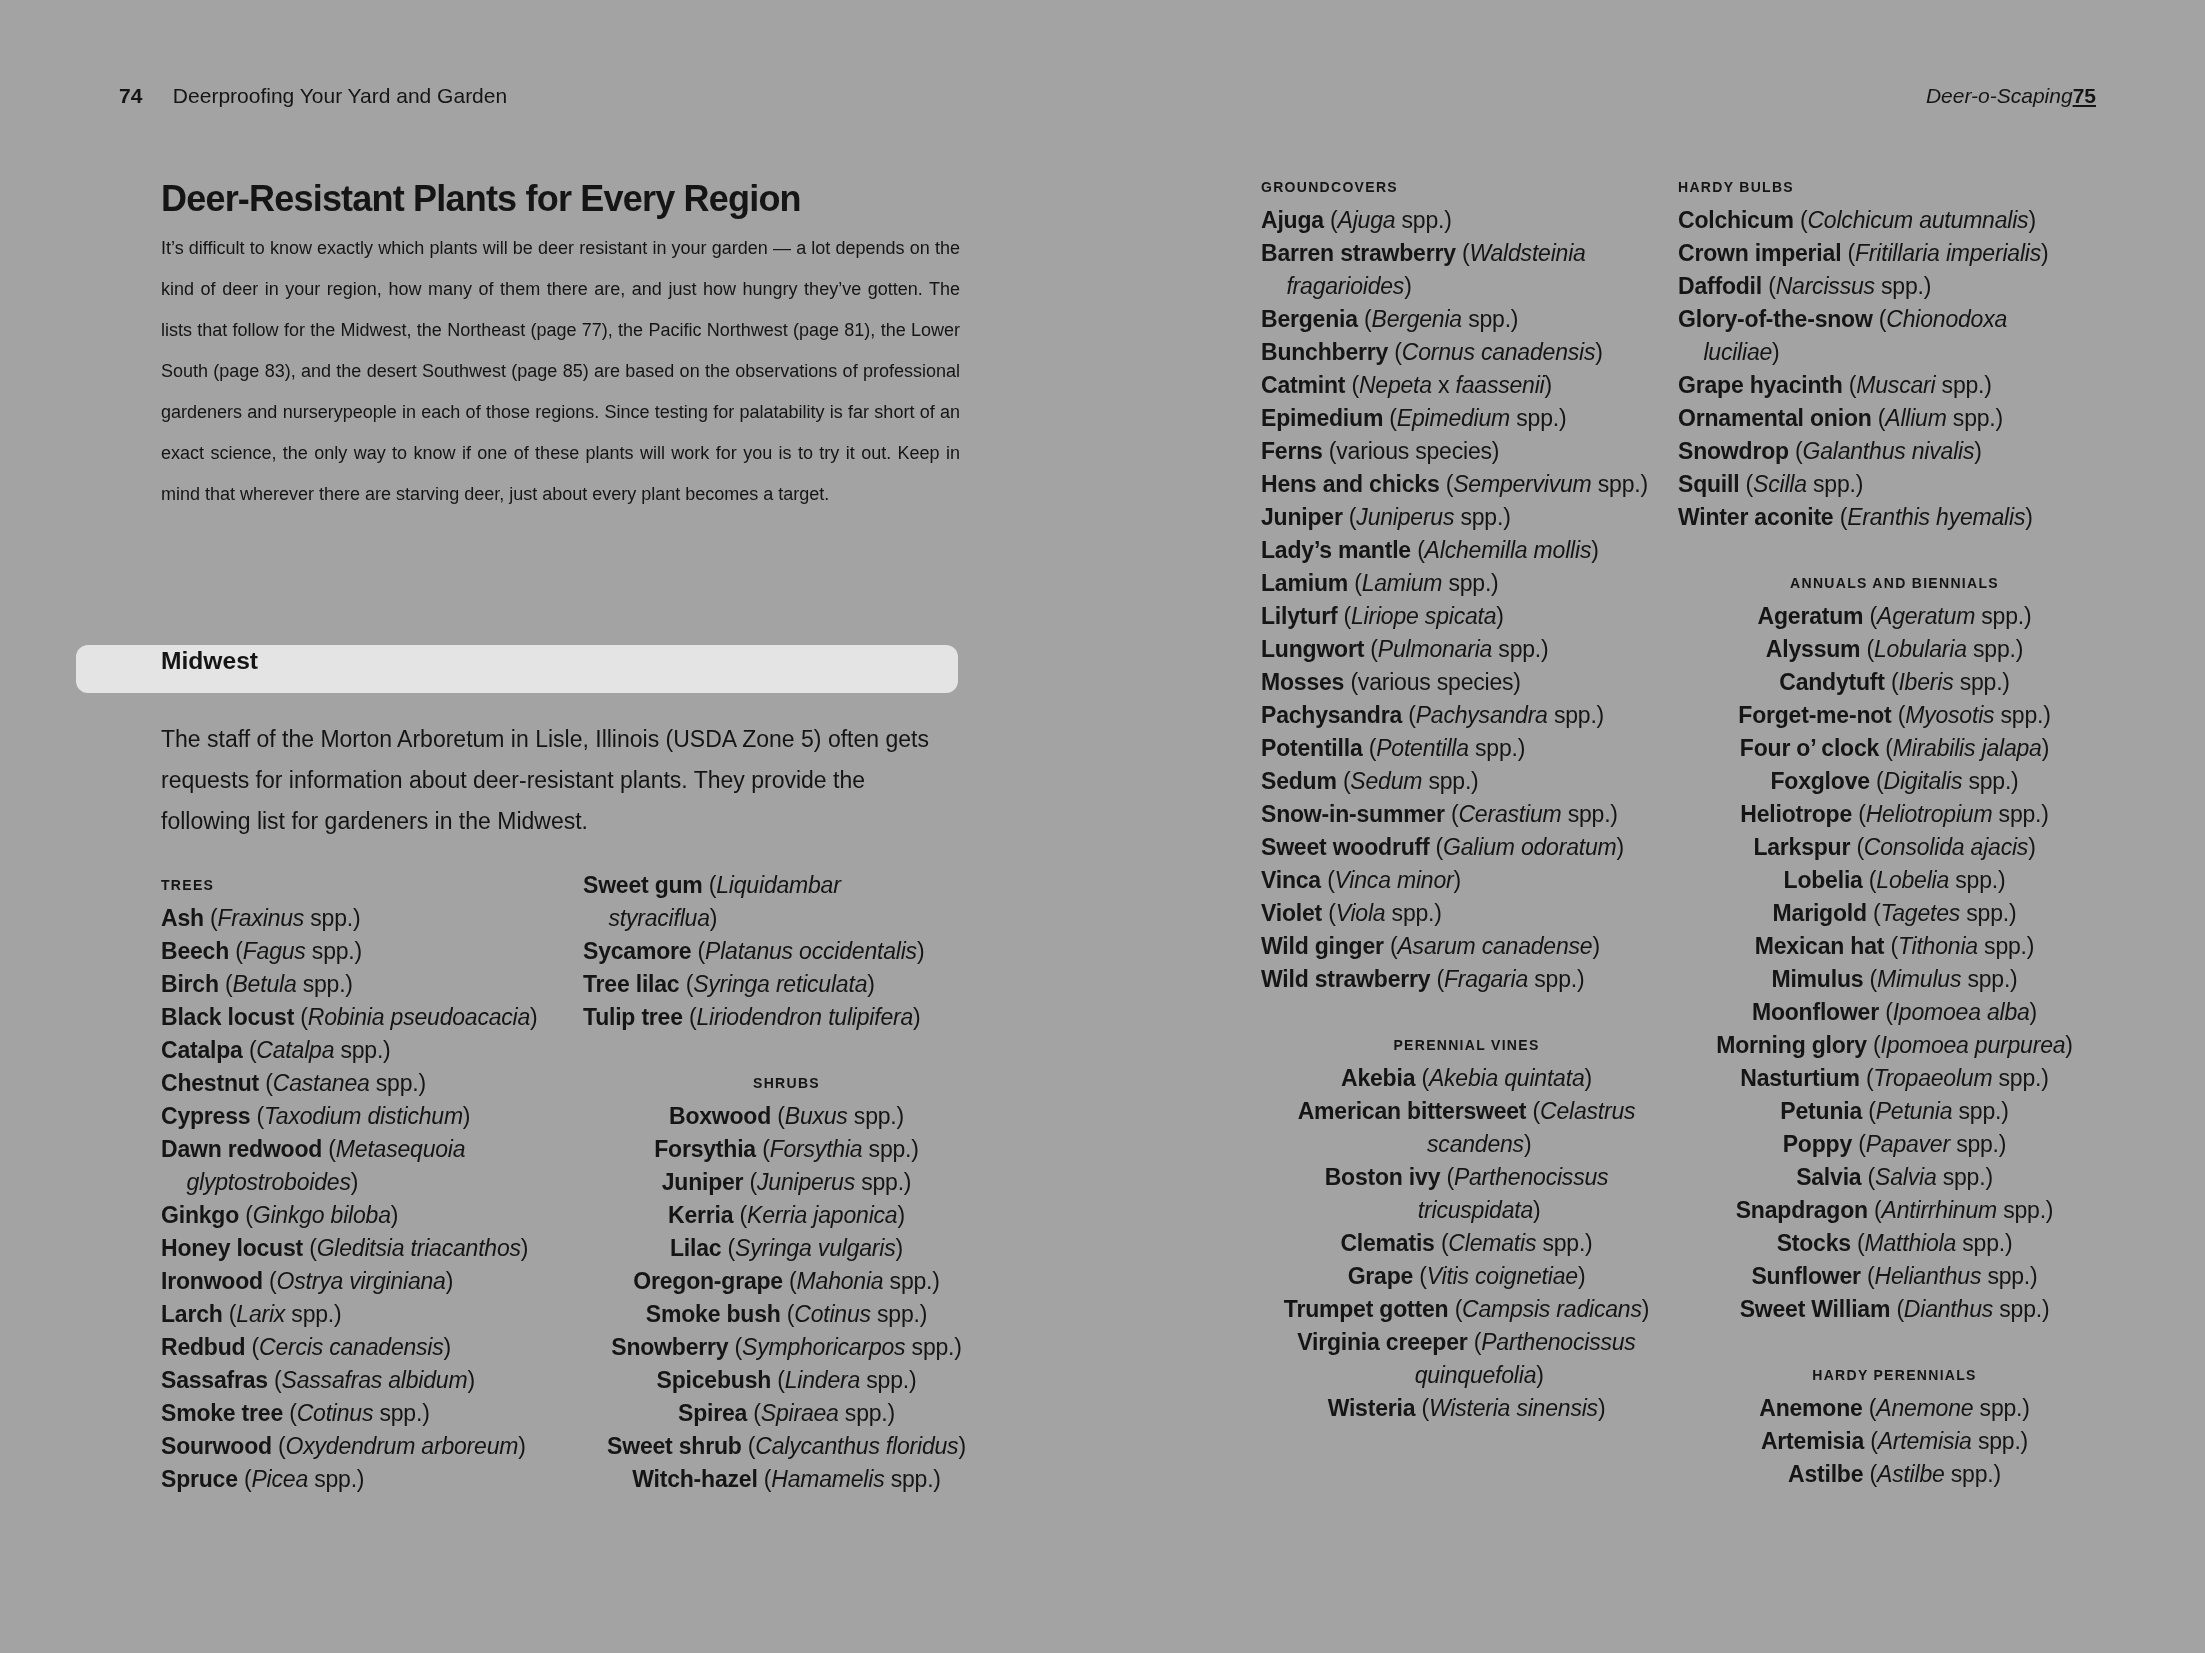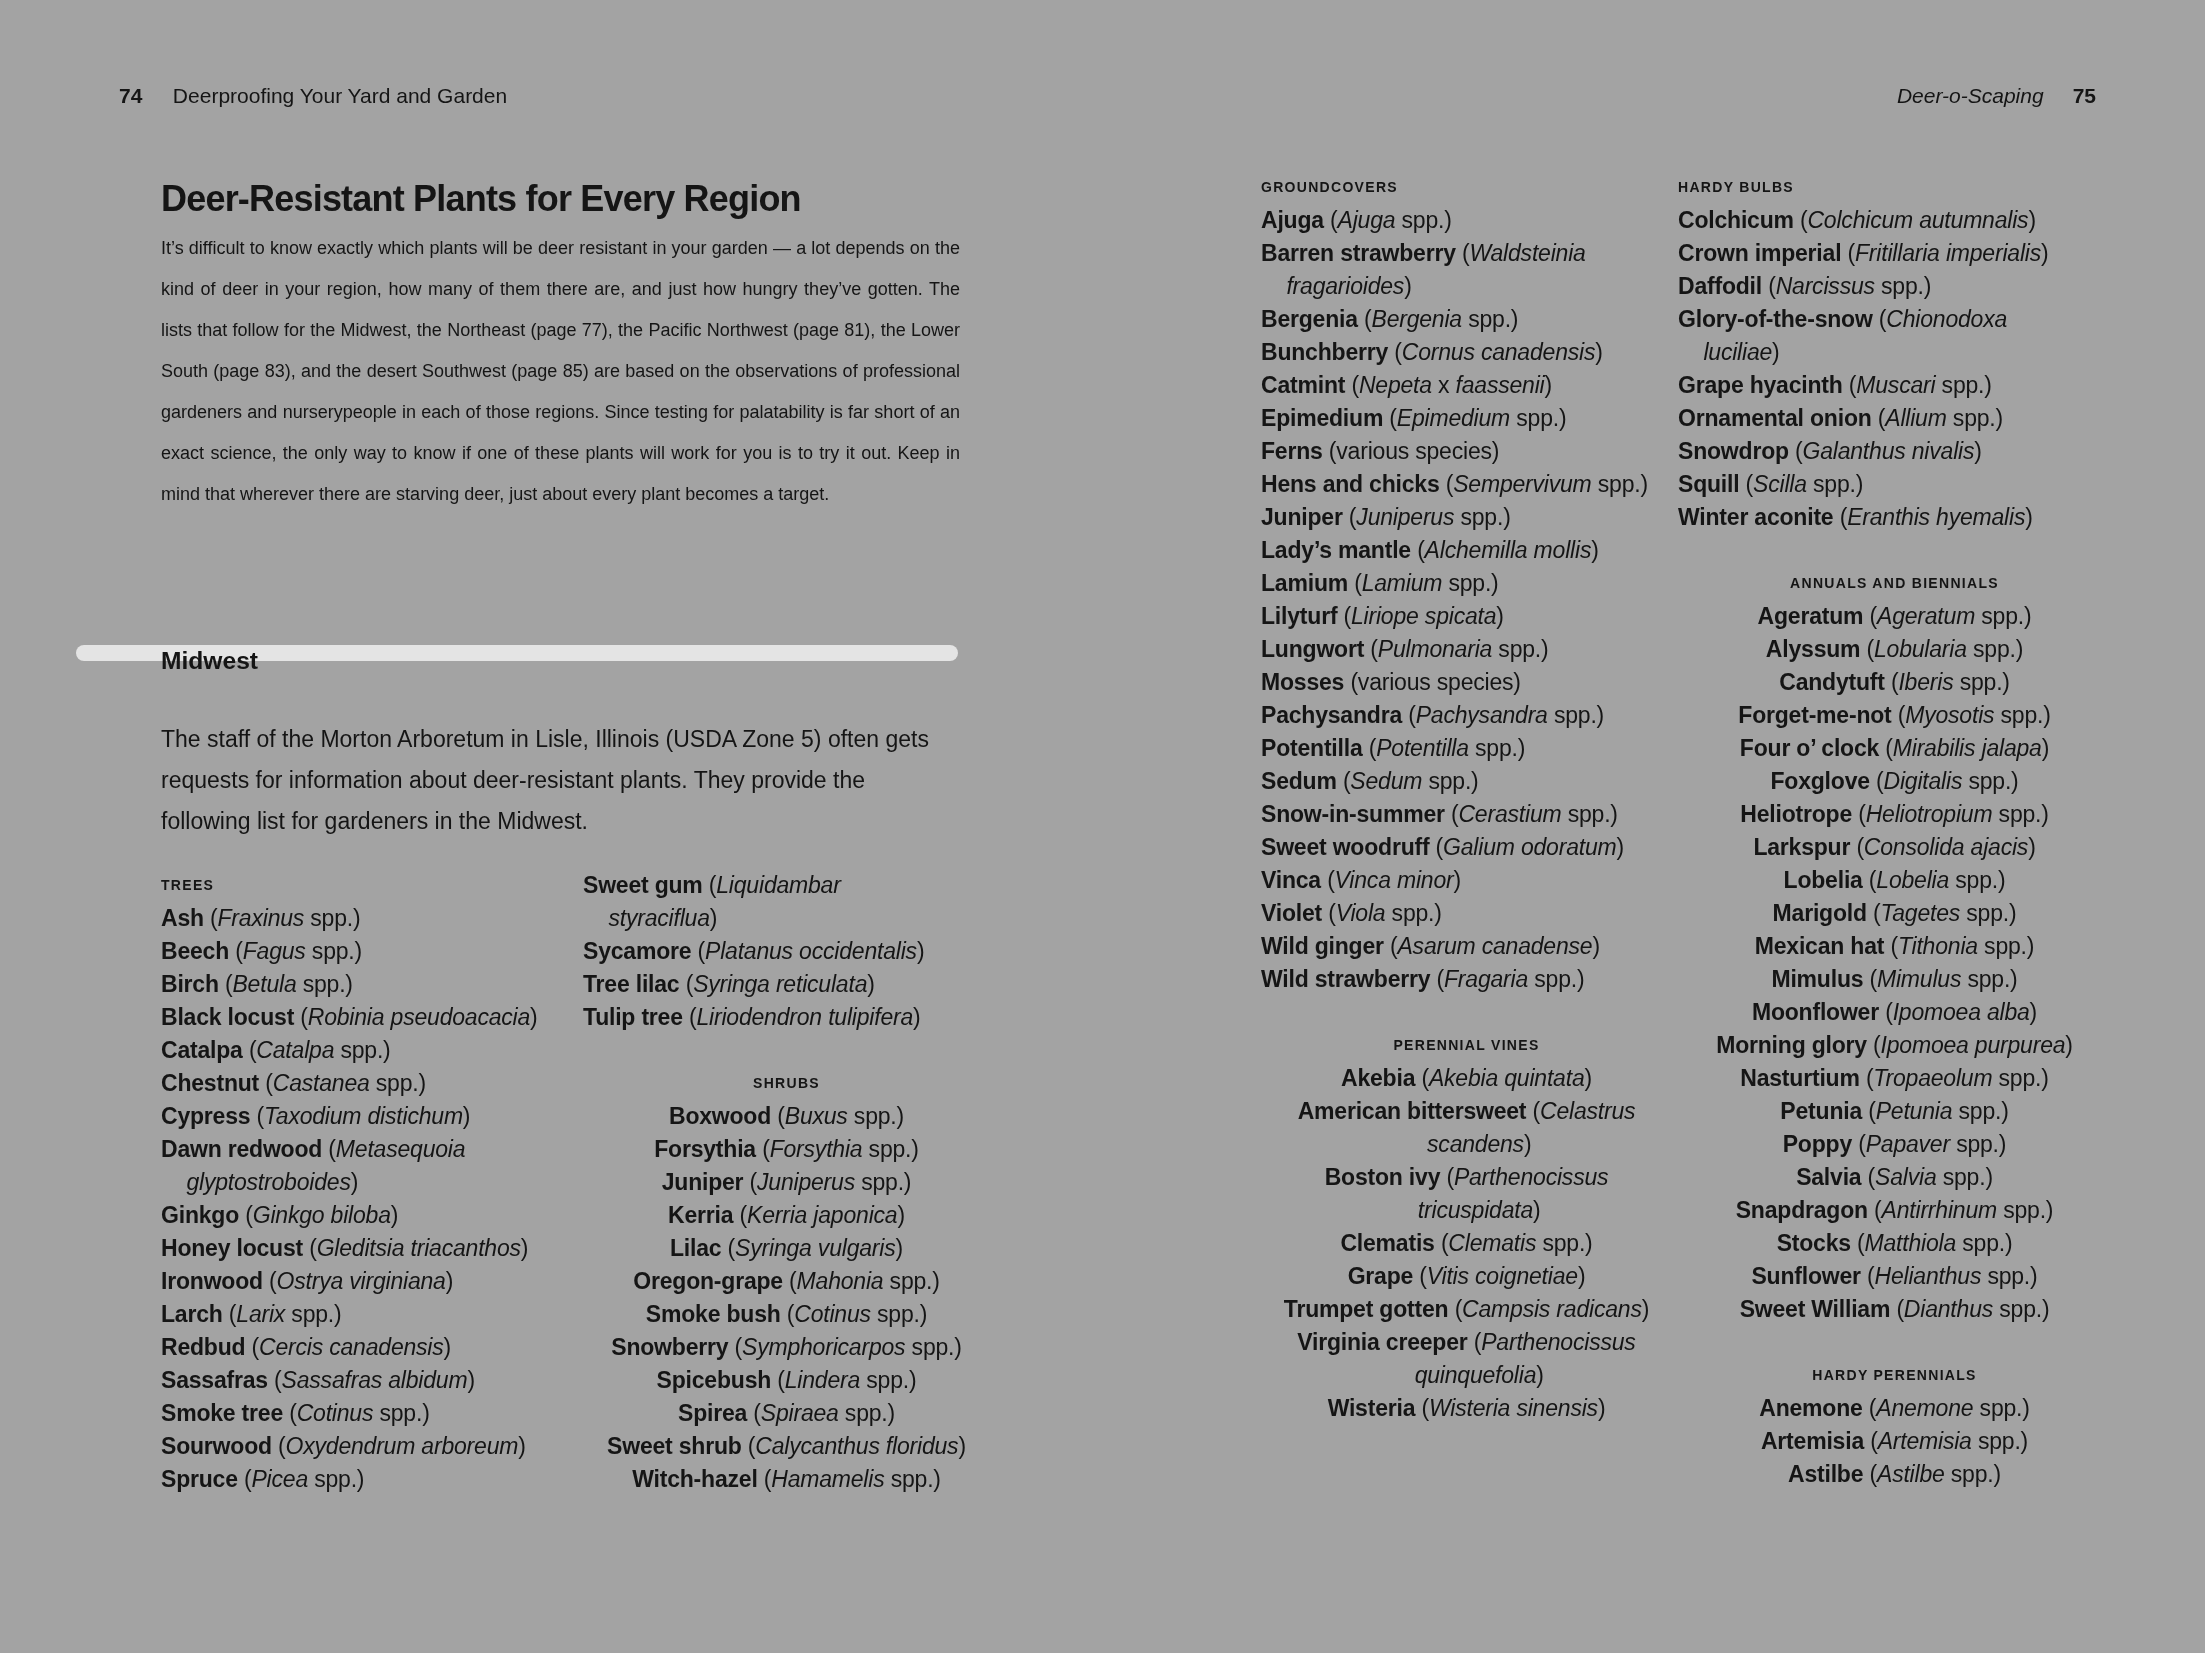--- a/index.html
+++ b/index.html
@@ -11,35 +11,35 @@
     color:#151515;
     overflow:hidden;
   }
   
   .running{position:absolute;top:83px;font-size:21px;line-height:25.4px;white-space:nowrap;}
   #running-left{left:119px;}
   #running-left .folio{font-weight:bold;}
   #running-left .rh-text{margin-left:30.5px;}
   #running-right{right:109px;text-align:right;}
   #running-right .rh-text{font-style:italic;}
-  #running-right .folio{font-weight:bold;margin-left:29px;}
+  #running-right .folio{font-weight:bold;text-decoration:underline;}
 
   
   #chapter-title{
     position:absolute;left:161px;top:154px;
     font-size:36px;font-weight:bold;letter-spacing:-0.8px;
     white-space:nowrap;
   }
   #intro{
     position:absolute;left:161px;top:210px;width:799px;
     font-size:18px;line-height:41px;
     text-align:justify;
   }
   #midwest-bar{
-    position:absolute;left:76px;top:645px;width:882px;height:16px;
+    position:absolute;left:76px;top:645px;width:882px;height:48px;
     background:#e4e4e4;
     border-radius:12px;
   }
   #midwest-bar .bar-label{
     display:block;padding-left:85px;
     font-size:24.6px;font-weight:bold;line-height:32px;
   }
   #midwest-intro{
     position:absolute;left:161px;top:696px;width:799px;
     font-size:23px;line-height:41px;

